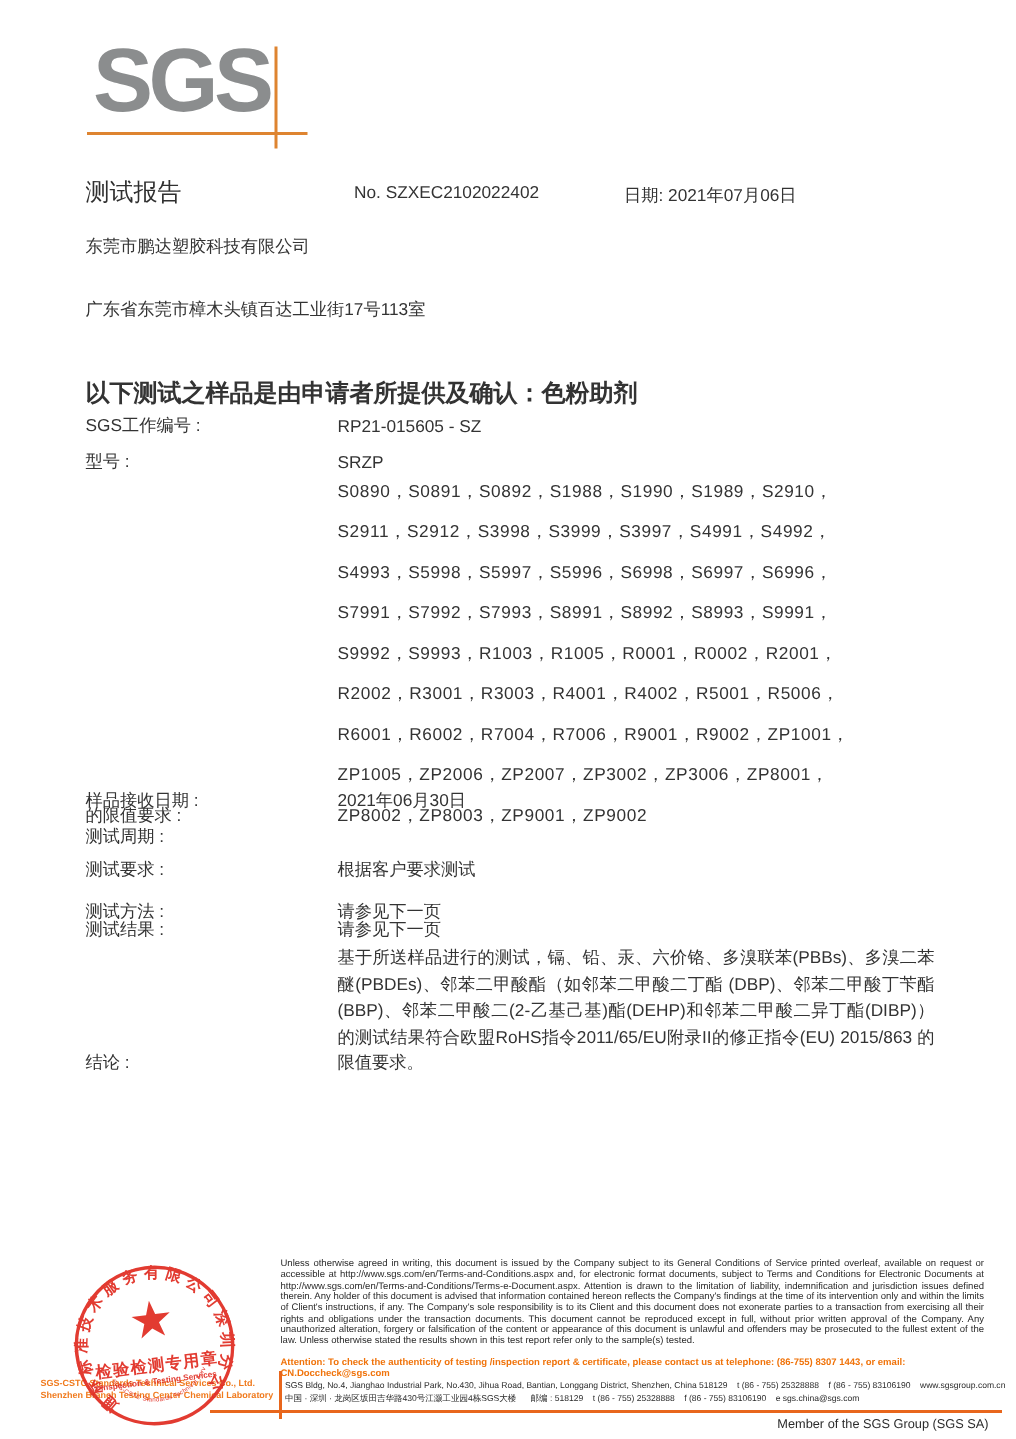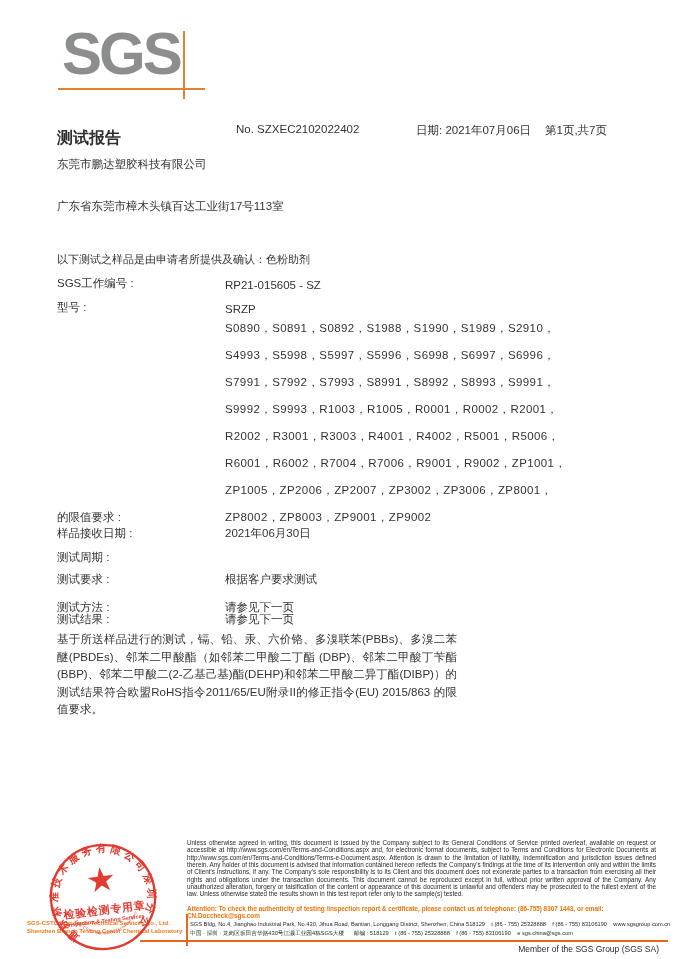--- a/index.html
+++ b/index.html
@@ -13,33 +13,33 @@
   }
   
   .sgs-text{
     position:absolute;left:62px;top:24px;
     font-size:60px;font-weight:bold;letter-spacing:-3px;
     color:#8b8d8e;line-height:60px;
   }
   .logo-hline{position:absolute;left:58px;top:88px;width:147px;height:2px;background:#de8430;}
   .logo-vline{position:absolute;left:183px;top:31px;width:2px;height:68px;background:#de8430;}
   
-  .title{position:absolute;left:57px;top:118px;font-size:16px;font-weight:bold;color:#2f2f2f;margin-top:10px;}
-  .meta{position:absolute;top:123px;font-size:11.5px;color:#333;}
+  .title{position:absolute;left:57px;top:118px;font-size:16px;font-weight:normal;color:#2f2f2f;}
+  .meta{position:absolute;top:123px;font-size:11.5px;color:#333;text-align:right;}
   .meta.no{left:236px;}
   .meta.date{left:416px;}
   .meta.page{left:545px;}
   .company{position:absolute;left:57px;font-size:11.5px;color:#333;}
   
   .row{position:absolute;left:57px;width:566px;display:flex;font-size:11.5px;color:#333;align-items:flex-end;}
   .row .lbl{width:168px;flex:none;}
   .row .val{flex:1;max-width:400px;}
   .lh27{line-height:27px;}
   .lh175{line-height:17.5px;}
-  .intro{position:absolute;left:57px;top:252px;font-size:11px;color:#333;}
+  .intro{position:absolute;left:57px;top:252px;font-size:16px;color:#333;font-weight:bold;}
   .codes div{line-height:27px;letter-spacing:0.4px;}
   .concl{text-align:justify;}
   
   .disclaimer{
     position:absolute;left:187px;top:839px;width:469px;
     font-size:6.35px;line-height:7.35px;color:#2b2b2b;text-align:justify;
   }
   .attention{
     position:absolute;left:187px;top:905px;width:469px;
     font-size:6.35px;line-height:7.2px;color:#f0730a;font-weight:bold;
@@ -90,20 +90,21 @@
 
   <div class="row" style="top:300px">
     <div class="lbl">型号 :</div>
     <div class="val">SRZP</div>
   </div>
 
   <div class="row" style="top:315px">
     <div class="lbl lh27">的限值要求 :</div>
     <div class="val codes">
       <div>S0890，S0891，S0892，S1988，S1990，S1989，S2910，</div>
+      <div>S2911，S2912，S3998，S3999，S3997，S4991，S4992，</div>
       <div>S4993，S5998，S5997，S5996，S6998，S6997，S6996，</div>
       <div>S7991，S7992，S7993，S8991，S8992，S8993，S9991，</div>
       <div>S9992，S9993，R1003，R1005，R0001，R0002，R2001，</div>
       <div>R2002，R3001，R3003，R4001，R4002，R5001，R5006，</div>
       <div>R6001，R6002，R7004，R7006，R9001，R9002，ZP1001，</div>
       <div>ZP1005，ZP2006，ZP2007，ZP3002，ZP3006，ZP8001，</div>
       <div>ZP8002，ZP8003，ZP9001，ZP9002</div>
     </div>
   </div>
 
@@ -125,20 +126,21 @@
     <div class="lbl">测试方法 :</div>
     <div class="val">请参见下一页</div>
   </div>
 
   <div class="row" style="top:612px">
     <div class="lbl">测试结果 :</div>
     <div class="val">请参见下一页</div>
   </div>
 
   <div class="row" style="top:631px">
+    <div class="lbl lh175">结论 :</div>
     <div class="val lh175 concl">基于所送样品进行的测试，镉、铅、汞、六价铬、多溴联苯(PBBs)、多溴二苯醚(PBDEs)、邻苯二甲酸酯（如邻苯二甲酸二丁酯 (DBP)、邻苯二甲酸丁苄酯(BBP)、邻苯二甲酸二(2-乙基己基)酯(DEHP)和邻苯二甲酸二异丁酯(DIBP)）的测试结果符合欧盟RoHS指令2011/65/EU附录II的修正指令(EU) 2015/863 的限值要求。</div>
   </div>
 
   <div class="disclaimer">Unless otherwise agreed in writing, this document is issued by the Company subject to its General Conditions of Service printed overleaf, available on request or accessible at http://www.sgs.com/en/Terms-and-Conditions.aspx and, for electronic format documents, subject to Terms and Conditions for Electronic Documents at http://www.sgs.com/en/Terms-and-Conditions/Terms-e-Document.aspx. Attention is drawn to the limitation of liability, indemnification and jurisdiction issues defined therein. Any holder of this document is advised that information contained hereon reflects the Company's findings at the time of its intervention only and within the limits of Client's instructions, if any. The Company's sole responsibility is to its Client and this document does not exonerate parties to a transaction from exercising all their rights and obligations under the transaction documents. This document cannot be reproduced except in full, without prior written approval of the Company. Any unauthorized alteration, forgery or falsification of the content or appearance of this document is unlawful and offenders may be prosecuted to the fullest extent of the law. Unless otherwise stated the results shown in this test report refer only to the sample(s) tested.</div>
   <div class="attention">Attention: To check the authenticity of testing /inspection report &amp; certificate, please contact us at telephone: (86-755) 8307 1443, or email: CN.Doccheck@sgs.com</div>
   <div class="addr"><span>SGS Bldg, No.4, Jianghao Industrial Park, No.430, Jihua Road, Bantian, Longgang District, Shenzhen, China 518129    t (86 - 755) 25328888    f (86 - 755) 83106190    www.sgsgroup.com.cn</span>
 <span>中国 · 深圳 · 龙岗区坂田吉华路430号江灏工业园4栋SGS大楼      邮编 : 518129    t (86 - 755) 25328888    f (86 - 755) 83106190    e sgs.china@sgs.com</span></div>
   <div class="footer-hline"></div>
   <div class="footer-vline"></div>
   <div class="member">Member of the SGS Group (SGS SA)</div>

